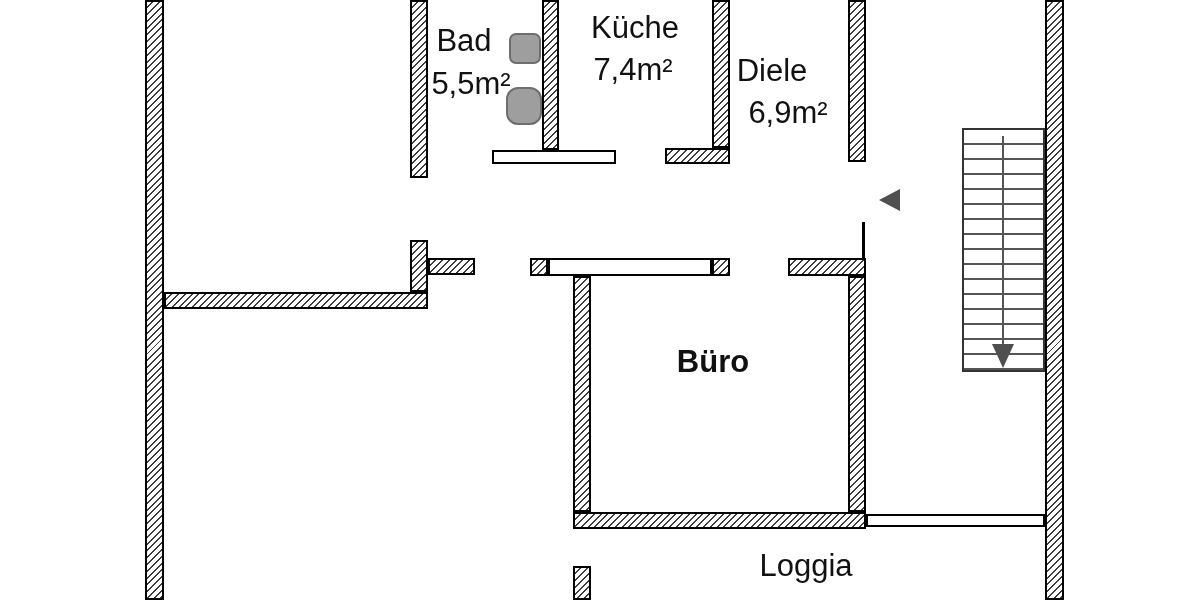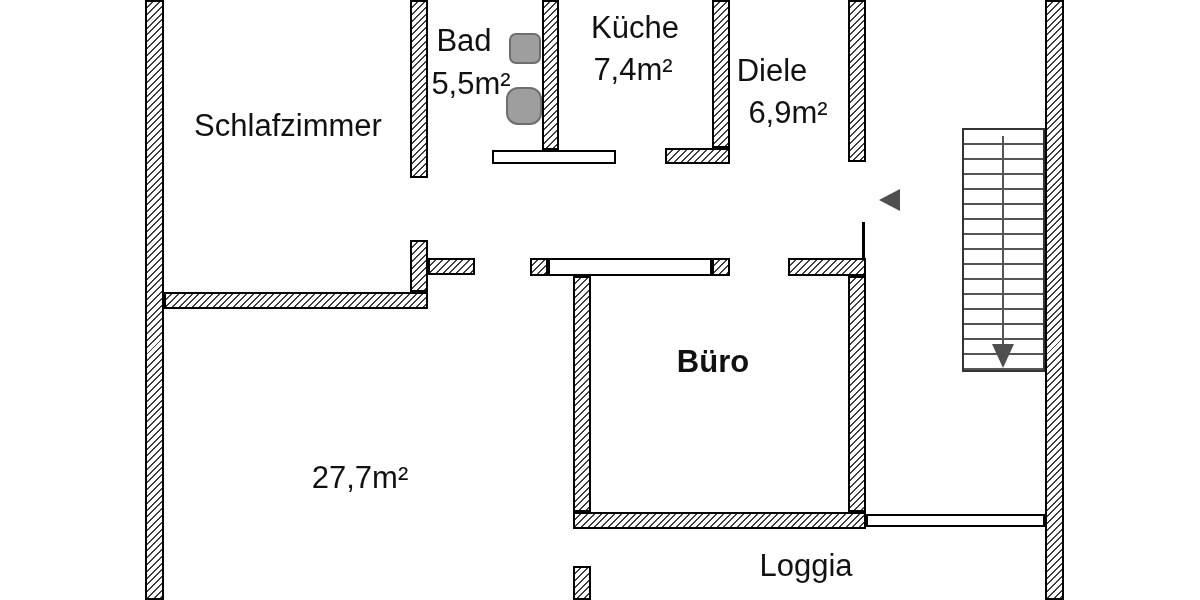--- a/index.html
+++ b/index.html
@@ -86,31 +86,29 @@
   <div class="line" style="left:862px;top:222px;width:3px;height:38px;"></div>
   <div class="tri-left" style="left:879px;top:189px;"></div>
 
   <div class="staircase" style="left:962px;top:128px;width:83px;height:244px;"></div>
   <div class="stairs-line" style="left:1002px;top:136px;width:2px;height:212px;"></div>
   <div class="tri-down" style="left:992px;top:344px;"></div>
 
   <div class="fixture" style="left:509px;top:33px;width:32px;height:31px;border-radius:7px;"></div>
   <div class="fixture" style="left:506px;top:87px;width:36px;height:38px;border-radius:12px;"></div>
 
-  <div class="label" style="left:288px;top:126px;">Schlafzimmer</div>
 
   <div class="label" style="left:464px;top:41px;">Bad</div>
   <div class="label" style="left:471px;top:84px;">5,5m²</div>
 
   <div class="label" style="left:635px;top:28px;">Küche</div>
   <div class="label" style="left:633px;top:70px;">7,4m²</div>
 
   <div class="label" style="left:744px;top:71px;margin-left:28px;">Diele</div>
   <div class="label" style="left:788px;top:113px;">6,9m²</div>
 
 
   <div class="label" style="left:713px;top:362px;font-weight:bold;">Büro</div>
 
-  <div class="label" style="left:360px;top:478px;">27,7m²</div>
 
   <div class="label" style="left:806px;top:566px;">Loggia</div>
 
 </div>
 
 </body></html>

